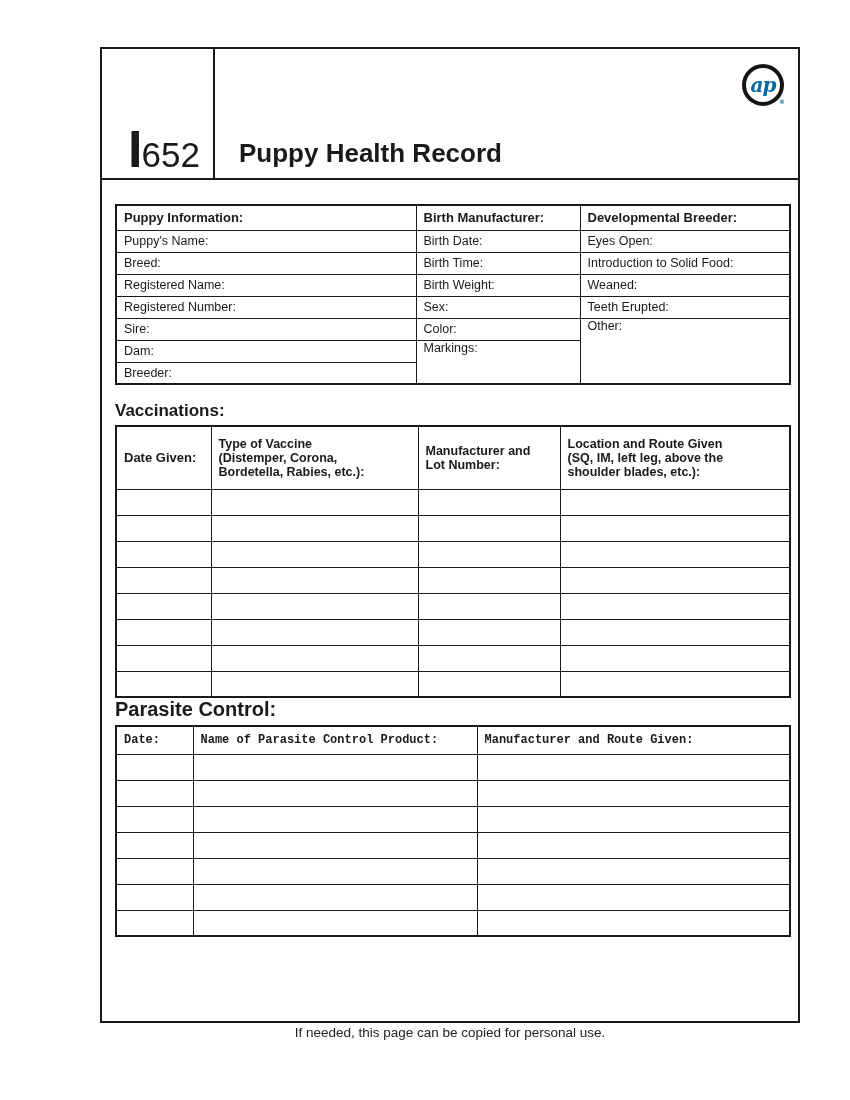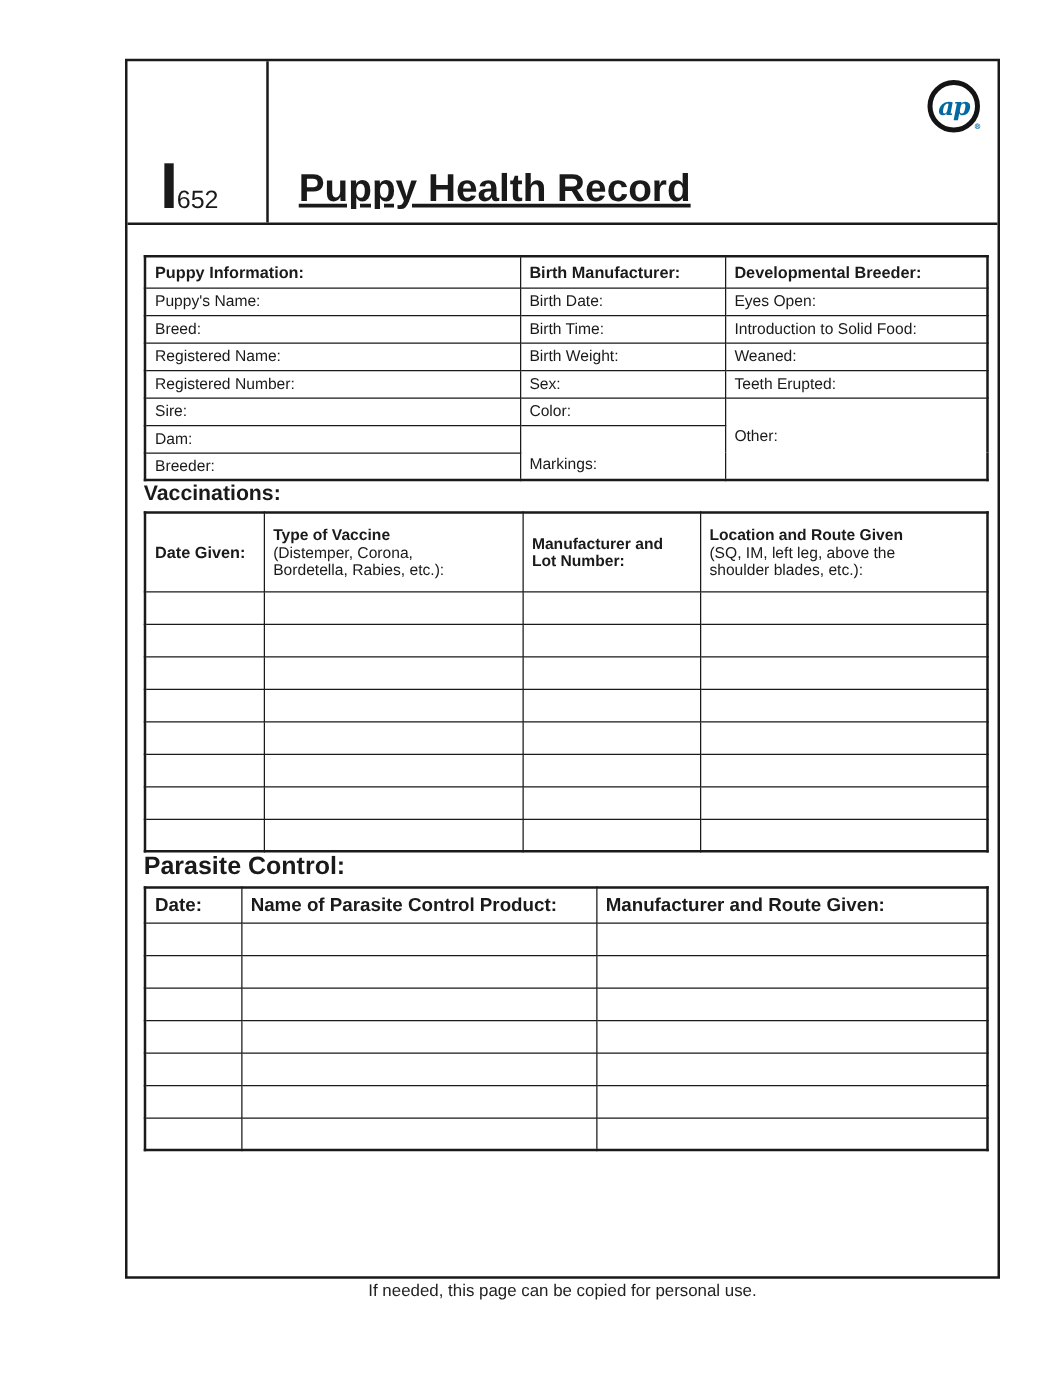--- a/index.html
+++ b/index.html
@@ -9,24 +9,24 @@
 
   .form-sheet { position:absolute; left:100px; top:47px; width:700px; height:976px;
                 border:2px solid #1a1a1a; background:#fff; }
 
   
   .sheet-header { display:flex; height:131px; border-bottom:2px solid #1a1a1a; }
   .form-number-box { width:113px; border-right:2px solid #1a1a1a;
                      display:flex; align-items:flex-end; padding:0 0 8px 26px; }
   .form-number { display:flex; align-items:baseline; }
   .form-number .big-i { font-size:52px; font-weight:bold; line-height:.78; letter-spacing:-1px; }
-  .form-number .sub-num { font-size:20px; line-height:.9;margin-top:32px; }
+  .form-number .sub-num { font-size:35px; line-height:.9;margin-top:32px; }
   .header-main { flex:1; position:relative; display:flex; align-items:flex-end;
                  padding:0 0 9px 24px; }
-  .form-title { font-size:31px; font-weight:bold; letter-spacing:0;text-decoration:underline; }
+  .form-title { font-size:26px; font-weight:bold; letter-spacing:0; }
   .brand-logo { position:absolute; top:15px; right:14px; width:42px; height:42px;
                 border:4px solid #141414; border-radius:50%;
                 display:flex; align-items:center; justify-content:center;
                 font-family:"DejaVu Serif","Liberation Serif",serif;
                 font-weight:bold; font-style:italic; font-size:20px; letter-spacing:-1px;
                 color:#0369a1; }
   .brand-logo .reg { position:absolute; bottom:-3px; right:-4px; font-size:6px; font-style:normal; }
 
   
   .sheet-content { padding:0 13px; }
@@ -34,40 +34,40 @@
   table { border-collapse:collapse; width:100%; table-layout:fixed; }
   th, td { border:1.5px solid #1a1a1a; font-size:12.5px; text-align:left;
            padding-left:7px; vertical-align:middle; overflow:hidden; }
   th { font-weight:bold; }
   table { border:2px solid #1a1a1a; }
 
   
   .info-table { margin-top:24px; }
   .info-table th { height:25px; font-size:13px; }
   .info-table td { height:22px; }
-  .info-table td.span-cell { vertical-align:top; padding-top:23px; }
+  .info-table td.span-cell { vertical-align:top; padding-top:0; }
 
   .section-heading { font-weight:bold; }
-  .vacc-heading { margin-top:0; font-size:17px; }
+  .vacc-heading { margin-top:16px; font-size:17px; }
   .parasite-heading { font-size:20px; }
 
   
   .vacc-table { margin-top:4px; }
   .vacc-table thead th { height:63px; font-size:12.5px; }
   .vacc-table thead th .hdr-bold { font-weight:bold; display:block; }
-  .vacc-table thead th .hdr-rest { font-weight:normal; }
+  .vacc-table thead th .hdr-rest { font-weight:bold; }
   .vacc-table thead th.manu-col { padding-right:22px; }
   .vacc-table thead th.loc-col { padding-right:42px; font-weight:normal; }
   .vacc-table thead th.type-col { padding-right:26px; font-weight:normal; }
   .vacc-table thead th.date-col { font-size:13px; }
   .vacc-table tbody td { height:26px; }
 
   
   .parasite-table { margin-top:4px; }
-  .parasite-table thead th { height:28px; font-size:15px; }
+  .parasite-table thead th { height:28px; font-size:12px;font-family:Liberation Mono, monospace; }
   .parasite-table tbody td { height:26px; }
 
   
   .footer-note { position:absolute; left:100px; top:1025px; width:700px;
                  text-align:center; font-size:13.5px; color:#222; }
 </style>
 </head>
 <body>
 
 <div class="page">

